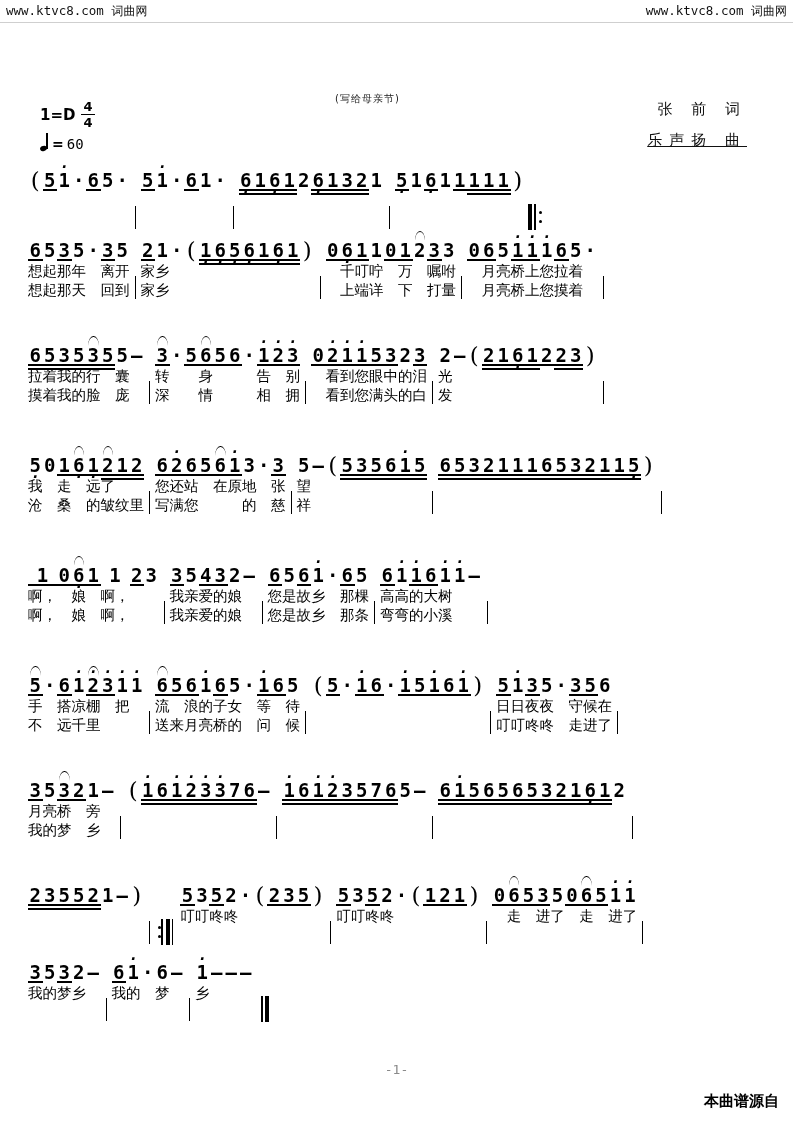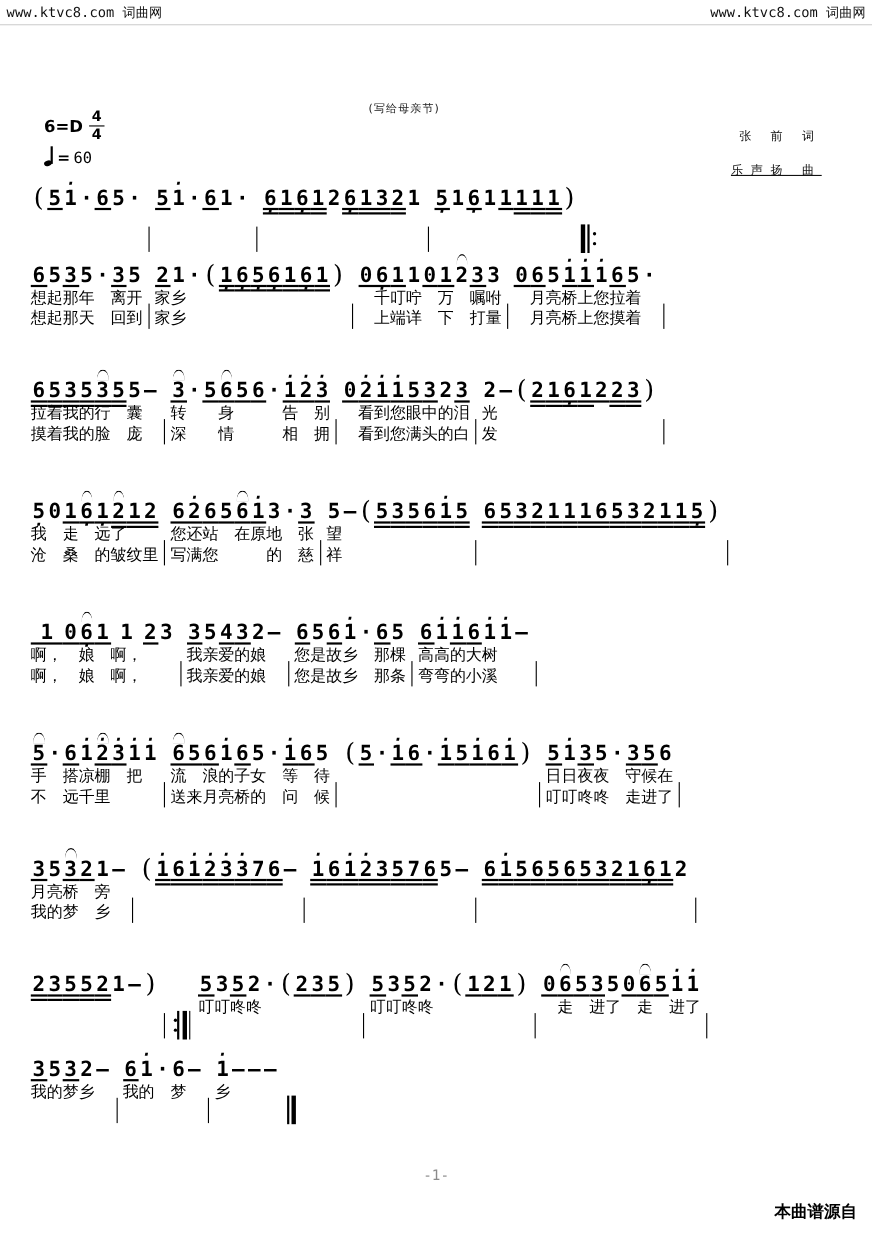--- a/index.html
+++ b/index.html
@@ -31,22 +31,22 @@
     position:absolute;left:0;top:42px;width:793px;text-align:center;
     font-size:37px;font-weight:bold;letter-spacing:18px;
     text-indent:18px;
     font-family:"DejaVu Sans","Liberation Sans",sans-serif;
   }
   .subtitle{
     position:absolute;left:0;top:92px;width:735px;text-align:center;
     font-size:10px;color:#222;letter-spacing:1px;
   }
   .credit{
-    position:absolute;right:46px;font-size:11px;letter-spacing:7px;
-    color:#111;white-space:nowrap;margin-top:16px;
+    position:absolute;right:46px;font-size:15px;letter-spacing:7px;
+    color:#111;white-space:nowrap;
   }
   .credit.c1{top:100px;}
   .credit.c2{top:131px;text-decoration:underline;}
 
   
   .keysig{
     position:absolute;left:40px;top:100px;
     font-size:15px;font-weight:bold;
     display:flex;align-items:center;gap:6px;
   }
@@ -165,21 +165,21 @@
 <div class="page">
 
   <div class="wm">
     <span class="l"><span>www.ktvc8.com</span> <span class="cn">词曲网</span></span>
     <span class="r"><span>www.ktvc8.com</span> <span class="cn">词曲网</span></span>
   </div>
 
   <div class="subtitle">(写给母亲节)</div>
 
   <div class="keysig">
-    <span>6=D</span>
+    <span>1=D</span>
     <span class="frac">
       <span class="num">4</span>
       <span class="den">4</span>
     </span>
   </div>
 
   <div class="tempo">
     <span class="qnote">
         <i class="head"></i>
         <i class="stem"></i>

